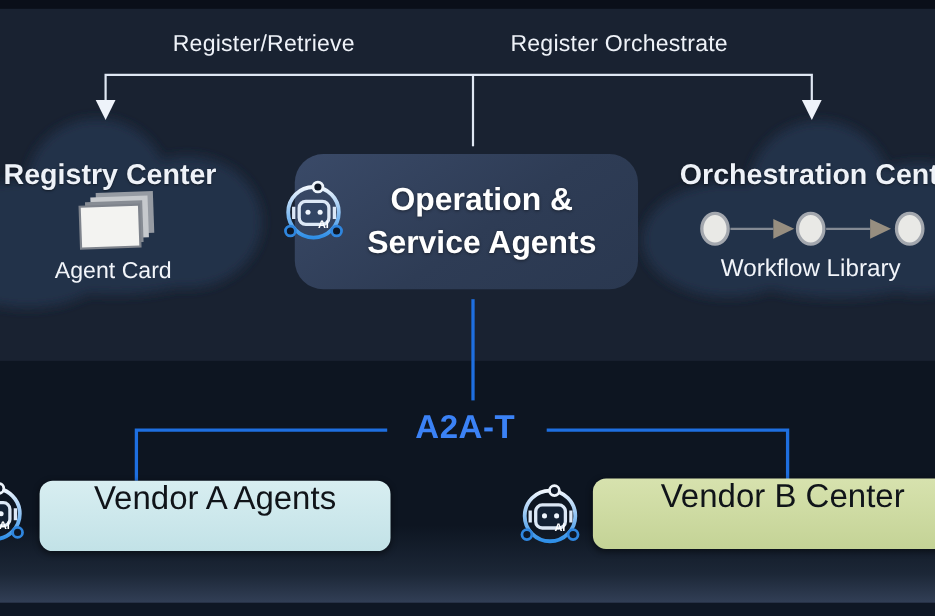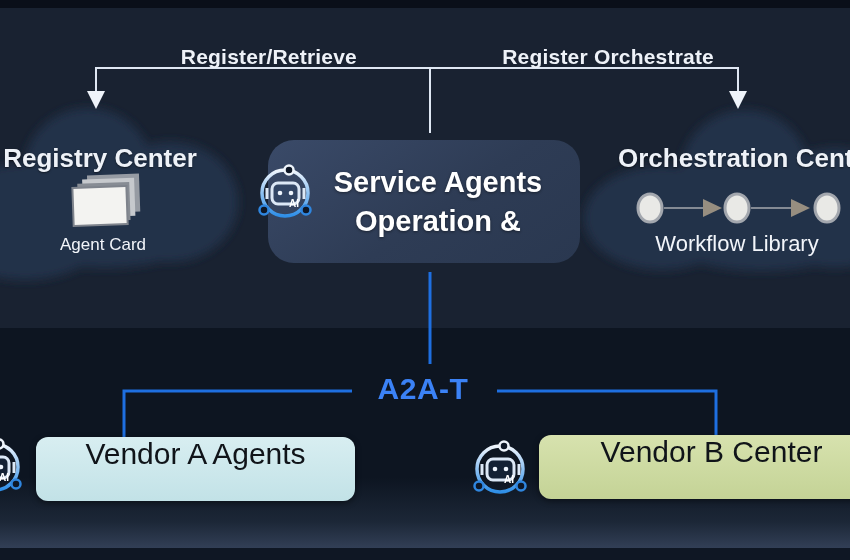--- a/index.html
+++ b/index.html
@@ -9,23 +9,23 @@
     font-family:"Liberation Sans",sans-serif;
   }
   .top-bar{position:absolute;left:0;top:0;width:850px;height:8px;background:#0a0f19;}
   .bottom-band{
     position:absolute;left:0;top:328px;width:850px;height:220px;
     background:linear-gradient(180deg,#0d1521 0%,#0d1521 68%,#1c2737 88%,#323f56 100%);
   }
   .footer-bar{position:absolute;left:0;top:548px;width:850px;height:12px;background:#0f1724;}
   svg.lines{position:absolute;left:0;top:0;pointer-events:none;}
   .lbl{position:absolute;color:#eef2f8;}
-  .flow-label{top:45px;font-size:21px;letter-spacing:.2px;text-align:right;font-weight:bold;}
+  .flow-label{top:28px;font-size:21px;letter-spacing:.2px;text-align:left;}
   .cloud-title{top:143px;font-size:26px;font-weight:bold;text-shadow:0 1px 2px rgba(0,0,0,.5);}
-  .cloud-caption{font-size:17px;color:#f2f5fa;text-align:center;}
+  .cloud-caption{font-size:21px;color:#f2f5fa;text-align:center;}
   .operation-box{
     position:absolute;left:268px;top:140px;width:312px;height:123px;
     border-radius:26px;background:linear-gradient(145deg,#3a4a68 0%,#2e3c55 55%,#2a3850 100%);
     display:flex;flex-direction:column;justify-content:center;align-items:center;
     padding-left:28px;box-sizing:border-box;
   }
   .operation-box .line{color:#ffffff;font-size:29px;font-weight:bold;line-height:39px;text-shadow:0 1px 3px rgba(0,0,0,.45);}
   .protocol-label{
     position:absolute;left:363px;top:372px;width:120px;text-align:center;
     color:#3b82f6;font-size:30px;font-weight:bold;letter-spacing:.5px;
@@ -108,22 +108,22 @@
   <div class="lbl flow-label" style="left:157px;width:200px;">Register/Retrieve</div>
   <div class="lbl flow-label" style="left:464px;width:250px;">Register Orchestrate</div>
 
   <div class="lbl cloud-title nowrap" style="left:-5px;width:210px;text-align:center;">Registry Center</div>
   <div class="lbl cloud-caption" style="left:23px;top:235px;width:160px;">Agent Card</div>
 
   <div class="lbl cloud-title nowrap" style="left:618px;width:300px;">Orchestration Center</div>
   <div class="lbl cloud-caption" style="left:637px;top:231px;width:200px;font-size:22px;">Workflow Library</div>
 
   <div class="operation-box">
+    <div class="line">Operation &amp;</div>
     <div class="line">Service Agents</div>
-    <div class="line">Operation &amp;</div>
   </div>
 
   <svg class="robot-icon robot-op" viewBox="0 0 64 64">
     <defs>
         <linearGradient id="rg1" x1="0" y1="0" x2="0" y2="1">
       <stop offset="0" stop-color="#f0f6fd"></stop>
           <stop offset="1" stop-color="#2f8fe8"></stop>
     </linearGradient>
       </defs>
     <circle cx="32" cy="31" r="23" fill="none" stroke="url(#rg1)" stroke-width="3.5"></circle>

